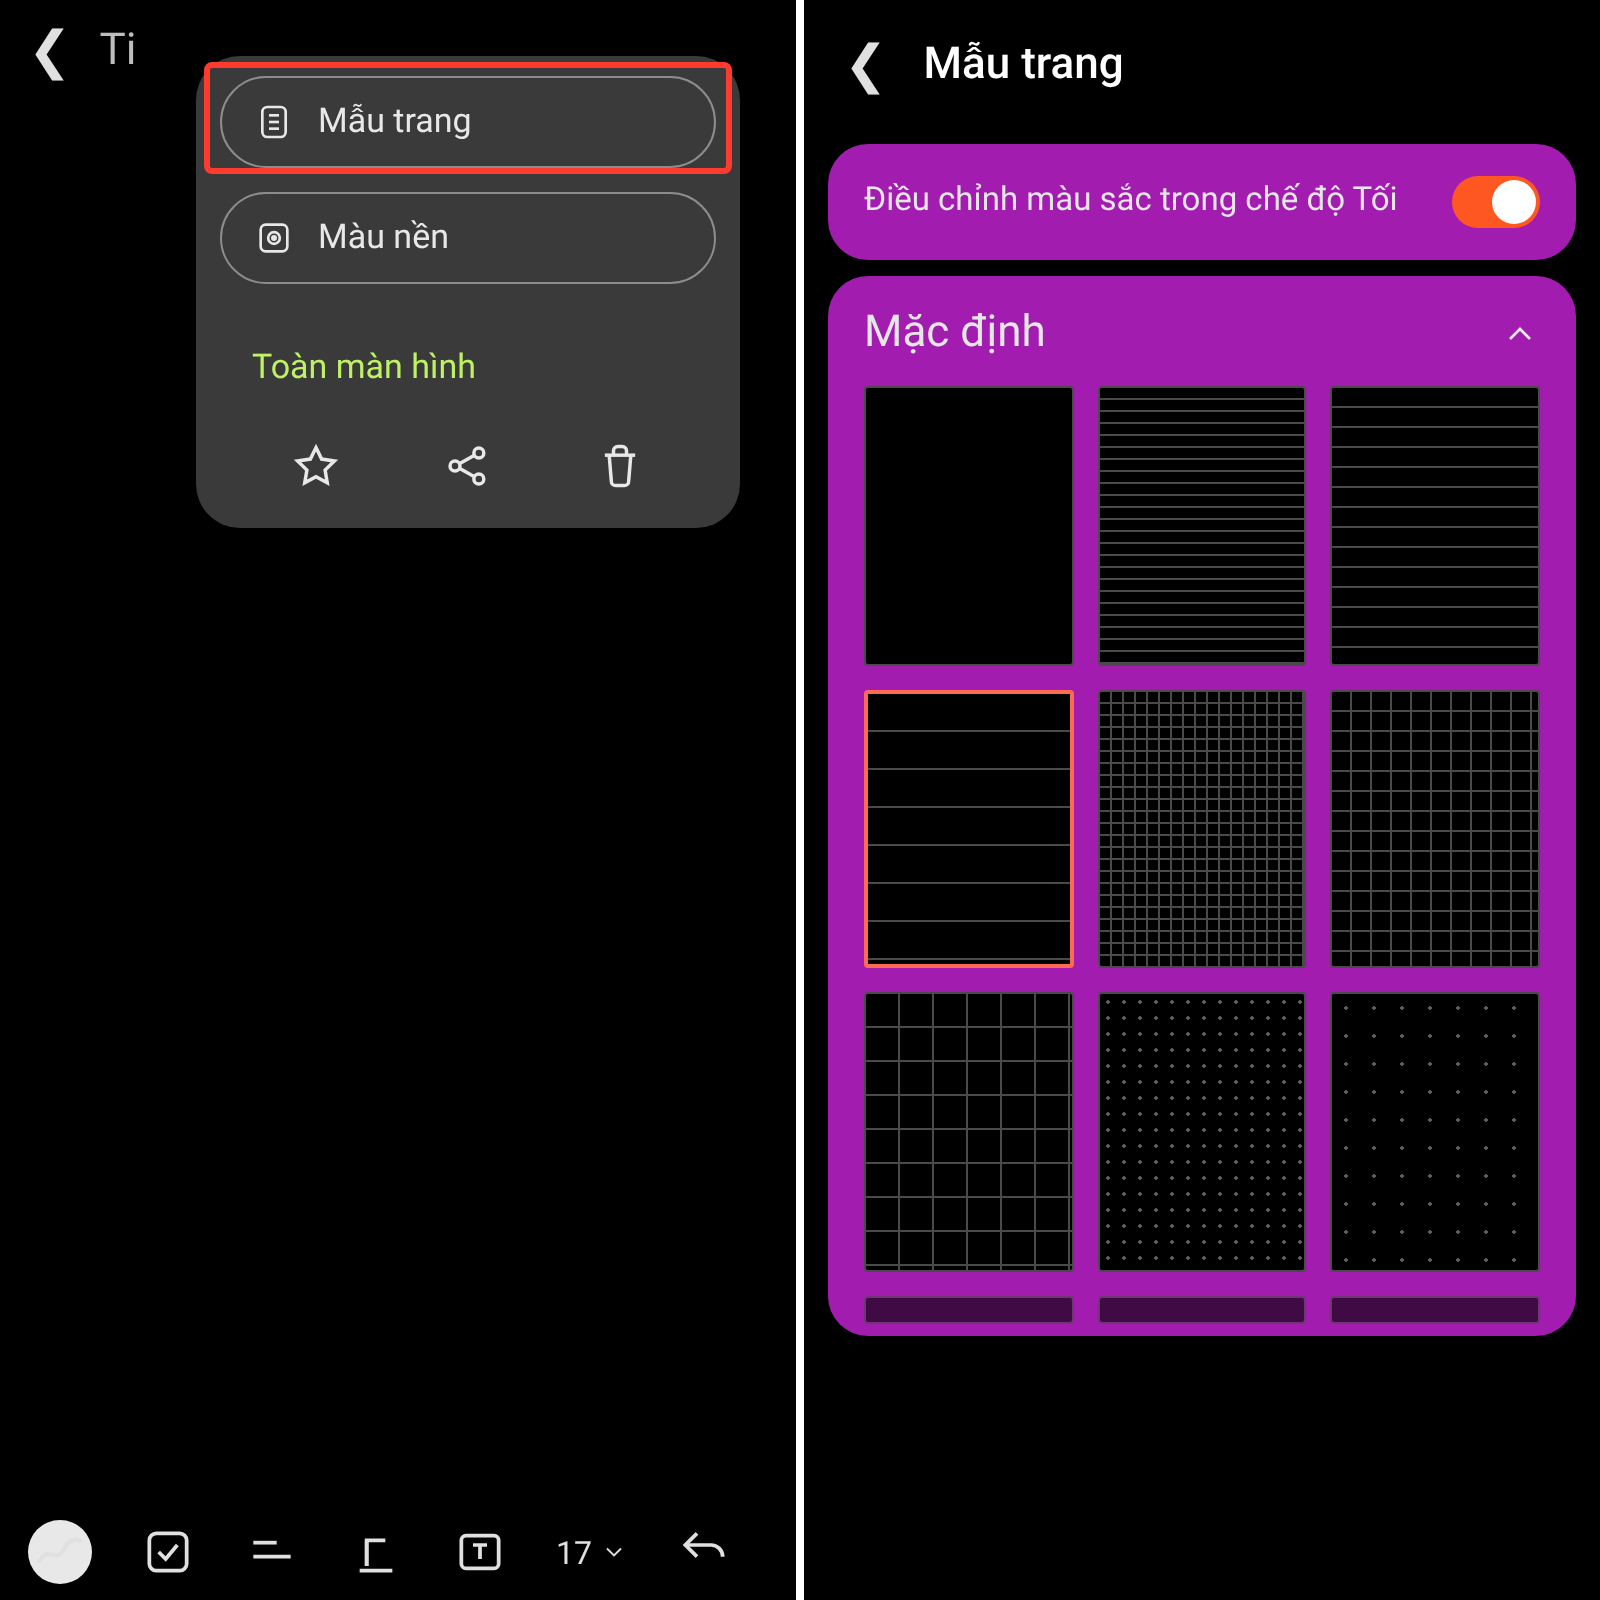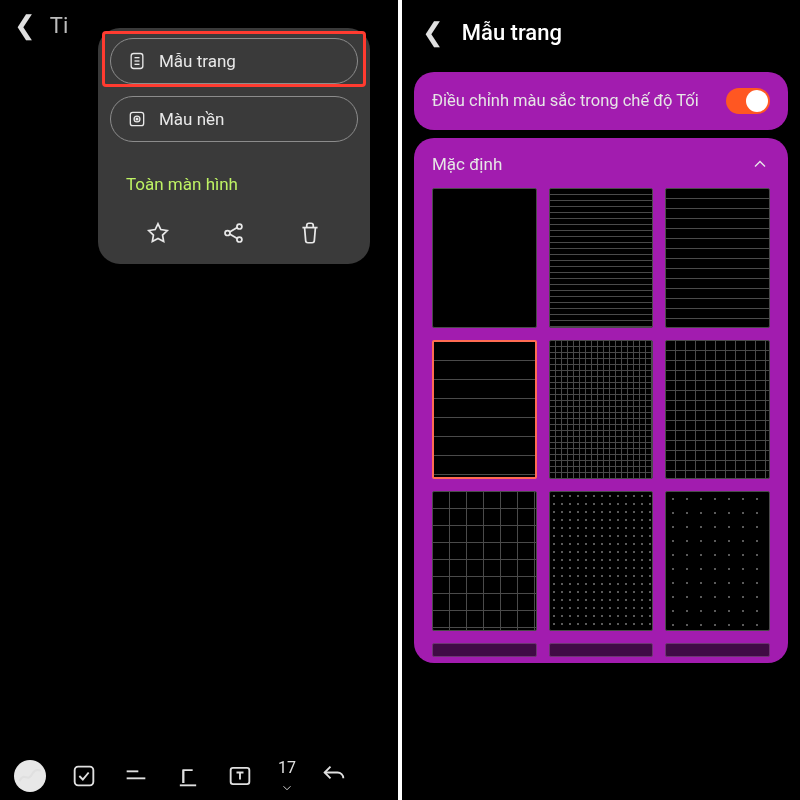--- a/index.html
+++ b/index.html
@@ -31,40 +31,40 @@
   .action-row { display: flex; justify-content: space-around; align-items: center; margin-top: 8px; padding: 4px 10px 0 10px; }
   .action-row svg { width: 26px; height: 26px; cursor: pointer; }
 
   .bottom-bar {
     position: absolute; left: 0; right: 0; bottom: 0; height: 48px;
     display: flex; align-items: center; gap: 24px; padding: 0 14px;
     color: #e0e0e0; font-size: 16px;
   }
   .bottom-bar .ico { display: flex; align-items: center; justify-content: center; width: 28px; height: 28px; cursor: pointer; }
   .bottom-bar .ico.circle { width: 32px; height: 32px; border-radius: 50%; background: #e8e8e8; color: #000; font-weight: 600; }
-  .bottom-bar .txt { display: flex; align-items: center; gap: 4px; cursor: pointer; flex-direction: column; }
+  .bottom-bar .txt { display: flex; align-items: center; gap: 4px; cursor: pointer; }
 
   
   .right-header { display: flex; align-items: center; height: 64px; padding: 0 20px; color: #fff; gap: 18px; }
   .right-header .chev { font-size: 26px; color: #e0e0e0; cursor: pointer; }
   .right-header .title { font-size: 22px; font-weight: 500; }
 
   .section {
     margin: 8px 12px; background: #a21caf; border-radius: 20px; padding: 16px 18px;
   }
   .toggle-row { display: flex; align-items: center; justify-content: space-between; gap: 12px; }
   .toggle-row .lbl { color: #e6e6e6; font-size: 16.5px; line-height: 1.35; flex: 1; }
   .toggle {
     width: 44px; height: 26px; border-radius: 13px; background: #ff5722; position: relative; flex-shrink: 0; cursor: pointer;
   }
   .toggle::after {
     content: ""; position: absolute; right: 2px; top: 2px; width: 22px; height: 22px; border-radius: 50%; background: #fff;
   }
 
-  .group-head { display: flex; align-items: center; justify-content: space-between; color: #e6e6e6; font-size: 17px; margin-bottom: 14px; cursor: pointer; }
+  .group-head { display: flex; align-items: center; justify-content: space-between; color: #e6e6e6; font-size: 22px; margin-bottom: 14px; cursor: pointer; }
   .grid { display: grid; grid-template-columns: repeat(3, 1fr); gap: 12px; }
   .thumb {
     position: relative; aspect-ratio: 0.75; background: #000; border: 1px solid #4a4a4a; border-radius: 2px; overflow: hidden; cursor: pointer;
   }
   .thumb.selected { border: 2px solid #ff6b52; }
 
   
   .p-blank { background: #000; }
   .p-hlines-tight { background-image: repeating-linear-gradient(to bottom, transparent 0, transparent 5px, #4a4a4a 5px, #4a4a4a 6px); }
   .p-hlines-med   { background-image: repeating-linear-gradient(to bottom, transparent 0, transparent 9px, #4a4a4a 9px, #4a4a4a 10px); }

